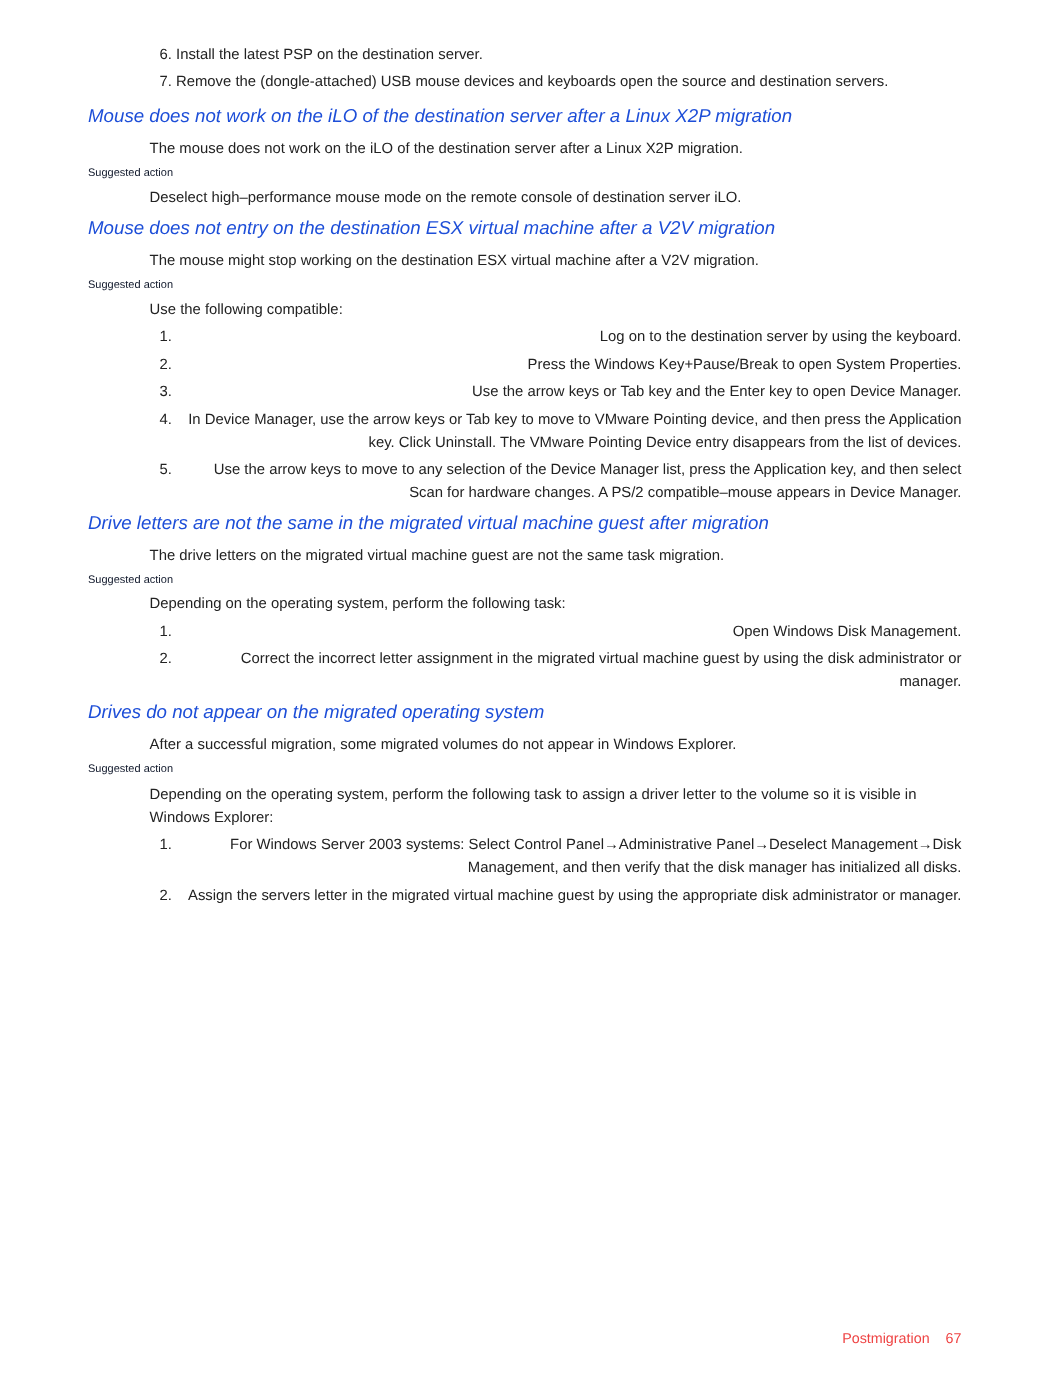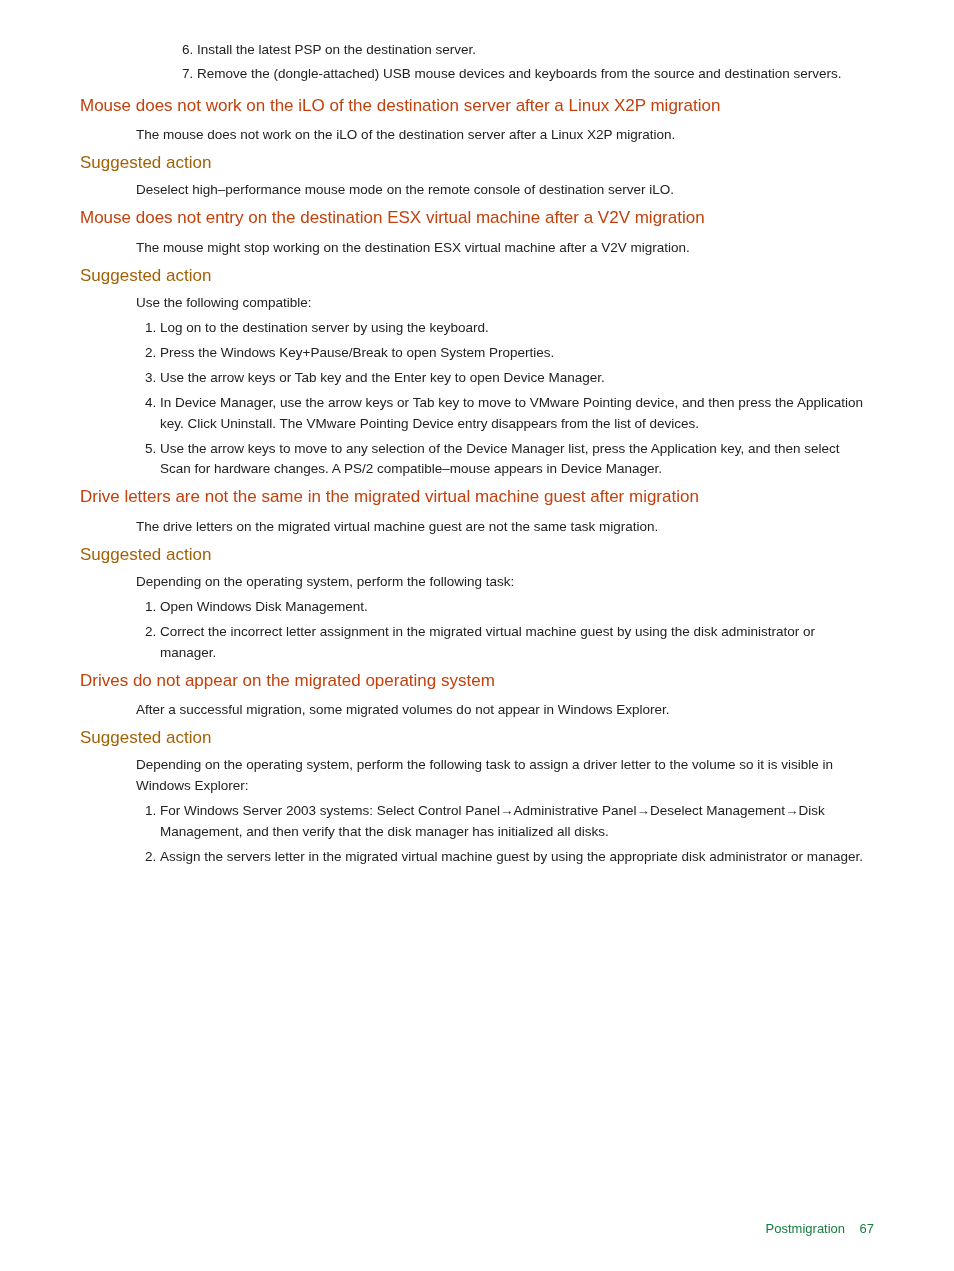--- a/index.html
+++ b/index.html
@@ -7,67 +7,68 @@
       font-family: Arial, Helvetica, sans-serif;
       font-size: 13.5px;
       color: #222;
       background: #fff;
       width: 954px;
       min-height: 1271px;
       padding: 40px 80px 60px 80px;
       line-height: 1.55;
     }
     .section-heading {
-      color: #c2410c;
+      color: #1d4ed8;
       font-size: 17px;
       font-weight: normal;
       margin-top: 4px;
       margin-bottom: 6px;
+      font-style: italic;
     }
     .sub-heading {
-      color: #a16207;
-      font-size: 17px;
+      color: #0f172a;
+      font-size: 10px;
       font-weight: normal;
       margin-bottom: 4px;
     }
     .body-text {
       margin-left: 56px;
       margin-bottom: 4px;
     }
     .numbered-list {
       margin-left: 60px;
       padding-left: 20px;
+      text-align: right;
     }
     .numbered-list li {
       margin-bottom: 4px;
     }
     .top-list {
       margin-left: 60px;
       padding-left: 20px;
       margin-bottom: 8px;
     }
     .top-list li {
       margin-bottom: 3px;
-      margin-left: 37px;
     }
     .footer {
       position: absolute;
-      bottom: 32px;
+      bottom: 44px;
       right: 80px;
       font-size: 13px;
-      color: #15803d;
+      color: #ef4444;
     }
     b { font-weight: normal; }
   </style>
 </head>
 <body>
 
 <ol start="6" class="top-list">
   <li>Install the latest PSP on the destination server.</li>
-  <li>Remove the (dongle-attached) USB mouse devices and keyboards from the source and destination servers.</li>
+  <li>Remove the (dongle-attached) USB mouse devices and keyboards open the source and destination servers.</li>
 </ol>
 
 <h2 class="section-heading">Mouse does not work on the iLO of the destination server after a Linux X2P migration</h2>
 <p class="body-text">The mouse does not work on the iLO of the destination server after a Linux X2P migration.</p>
 <h3 class="sub-heading">Suggested action</h3>
 <p class="body-text">Deselect high–performance mouse mode on the remote console of destination server iLO.</p>
 
 <h2 class="section-heading">Mouse does not entry on the destination ESX virtual machine after a V2V migration</h2>
 <p class="body-text">The mouse might stop working on the destination ESX virtual machine after a V2V migration.</p>
 <h3 class="sub-heading">Suggested action</h3>

